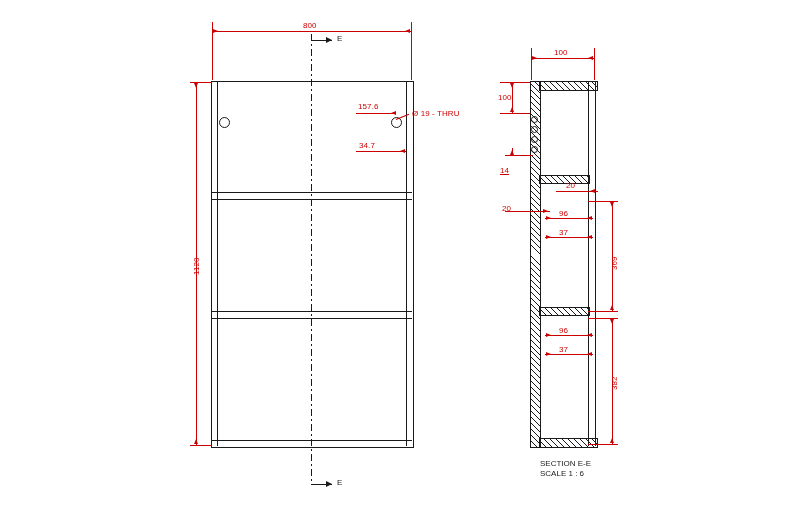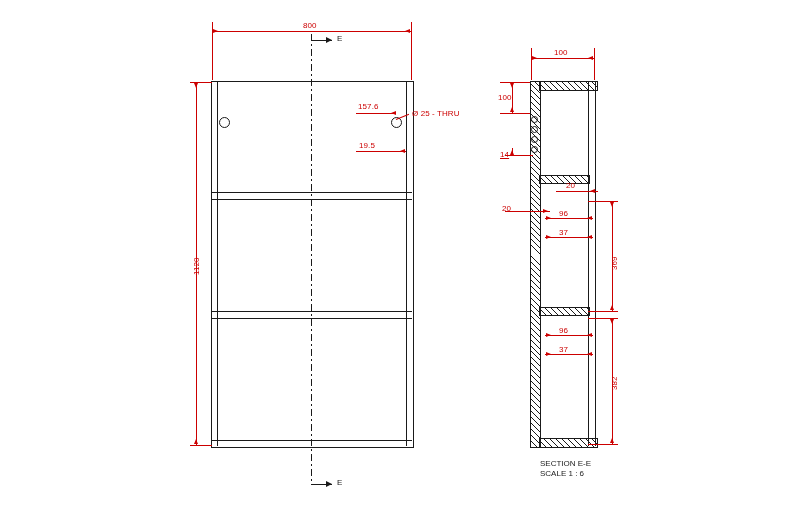--- a/index.html
+++ b/index.html
@@ -157,24 +157,24 @@
     <div class="arrow d" style="left:193.5px; top:83px;"></div>
     <div class="arrow u" style="left:193.5px; top:439px;"></div>
     <div class="lbl vert" style="left:192px; top:275px;">1120</div>
 
     <div class="ln hl red" style="left:356px; top:113px; width:40px;"></div>
     <div class="arrow l" style="left:391px; top:110.5px;"></div>
     <div class="lbl" style="left:358px; top:102px;">157.6</div>
 
     <div class="ln hl red" style="left:356px; top:151px; width:50px;"></div>
     <div class="arrow l" style="left:400px; top:148.5px;"></div>
-    <div class="lbl" style="left:359px; top:141px;">19.5</div>
+    <div class="lbl" style="left:359px; top:141px;">34.7</div>
 
     <div class="leader" style="left:396px; top:119px; width:14px; transform: rotate(-22deg);"></div>
-    <div class="lbl" style="left:412px; top:109px;">Ø 25 - THRU</div>
+    <div class="lbl" style="left:412px; top:109px;">Ø 19 - THRU</div>
   </div>
 
   <div>
 
     <div class="hatch" style="left:530px; top:81px; width:9px; height:365px;"></div>
 
     <div class="ln vl" style="left:595px; top:81px; height:365px;"></div>
     <div class="ln vl" style="left:588px; top:81px; height:365px;"></div>
 
     <div class="hatch" style="left:539px; top:81px; width:57px; height:8px;"></div>
@@ -200,21 +200,21 @@
     <div class="ln hl red" style="left:500px; top:82px; width:30px;"></div>
     <div class="ln hl red" style="left:500px; top:113px; width:30px;"></div>
     <div class="ln vl red" style="left:512px; top:82px; height:31px;"></div>
     <div class="arrow d" style="left:509.5px; top:83px;"></div>
     <div class="arrow u" style="left:509.5px; top:107px;"></div>
     <div class="lbl" style="left:498px; top:93px;">100</div>
 
     <div class="ln hl red" style="left:505px; top:155px; width:28px;"></div>
     <div class="arrow u" style="left:509.5px; top:150px;"></div>
     <div class="ln vl red" style="left:512px; top:148px; height:8px;"></div>
-    <div class="lbl" style="left:500px; top:150px;text-decoration:underline;">14</div>
+    <div class="lbl" style="left:500px; top:166px;text-decoration:underline;">14</div>
 
     <div class="ln hl red" style="left:556px; top:191px; width:42px;"></div>
     <div class="arrow l" style="left:590px; top:188.5px;"></div>
     <div class="lbl" style="left:566px; top:181px;">20</div>
 
     <div class="ln hl red" style="left:505px; top:211px; width:45px;"></div>
     <div class="arrow r" style="left:543px; top:208.5px;"></div>
     <div class="lbl" style="left:502px; top:204px;">20</div>
 
     <div class="ln hl red" style="left:545px; top:218px; width:48px;"></div>

